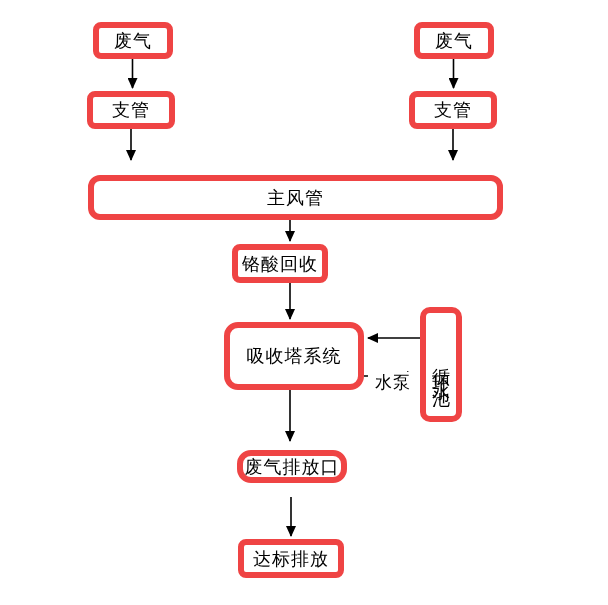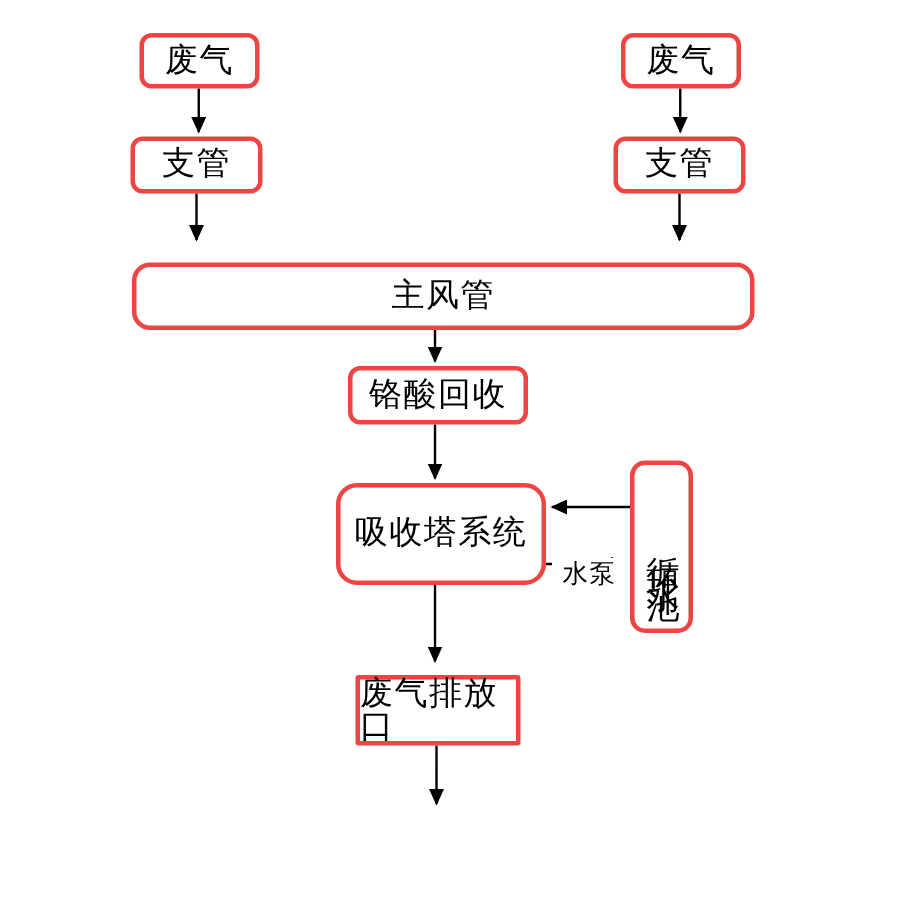--- a/index.html
+++ b/index.html
@@ -12,49 +12,49 @@
     width: 608px;
     height: 605px;
     background: #ffffff;
     font-family: "DejaVu Serif", "Liberation Serif", serif;
     color: #000000;
     overflow: hidden;
   }
   .node {
     position: absolute;
     box-sizing: border-box;
-    border: 3px solid #ef4444;
+    border: 6px solid #ef4444;
     background: #ffffff;
     display: flex;
     align-items: center;
     justify-content: center;
-    font-size: 22px;
+    font-size: 18px;
     letter-spacing: 1px;
     line-height: 1;
     z-index: 2;
   }
   .rounded-sm { border-radius: 8px; }
   .rounded-md { border-radius: 12px; }
 
   #node-waste-gas-left   { left: 93px;  top: 22px;  width: 80px;  height: 37px; }
   #node-waste-gas-right  { left: 414px; top: 22px;  width: 80px;  height: 37px; }
   #node-branch-left      { left: 87px;  top: 91px;  width: 88px;  height: 38px; }
   #node-branch-right     { left: 409px; top: 91px;  width: 88px;  height: 38px; }
   #node-main-duct        { left: 88px;  top: 175px; width: 415px; height: 45px; }
-  #node-chromic-recovery { left: 232px; top: 244px; width: 120px; height: 39px; text-align: right; }
+  #node-chromic-recovery { left: 232px; top: 244px; width: 96px; height: 39px; text-align: right; }
   #node-absorption-tower { left: 224px; top: 322px; width: 140px; height: 68px; border-radius: 14px; }
   #node-circulating-pool {
     left: 420px; top: 307px; width: 42px; height: 115px;
     border-radius: 10px;
     writing-mode: vertical-rl;
     text-orientation: upright;
     letter-spacing: 7px;
     padding-top: 6px;
   }
-  #node-outlet           { left: 237px; top: 450px; width: 110px; height: 47px; border-radius: 2px; }
+  #node-outlet           { left: 237px; top: 450px; width: 110px; height: 33px; border-radius: 14px; }
   #node-compliant        { left: 238px; top: 539px; width: 106px; height: 39px; }
 
   #label-water-pump {
     position: absolute;
     left: 368px;
     top: 348px;
     width: 50px;
     height: 20px;
     display: flex;
     align-items: center;
@@ -113,16 +113,17 @@
   <div class="node rounded-md" id="node-main-duct">主风管</div>
 
   <div class="node rounded-sm" id="node-chromic-recovery">铬酸回收</div>
 
   <div class="node" id="node-absorption-tower">吸收塔系统</div>
 
   <div class="node" id="node-circulating-pool">循环水池</div>
 
   <div class="node" id="node-outlet">废气排放口</div>
 
+  <div class="node rounded-sm" id="node-compliant">达标排放</div>
 
   <div id="label-water-pump">水泵</div>
 
 </div>
 
 </body></html>

